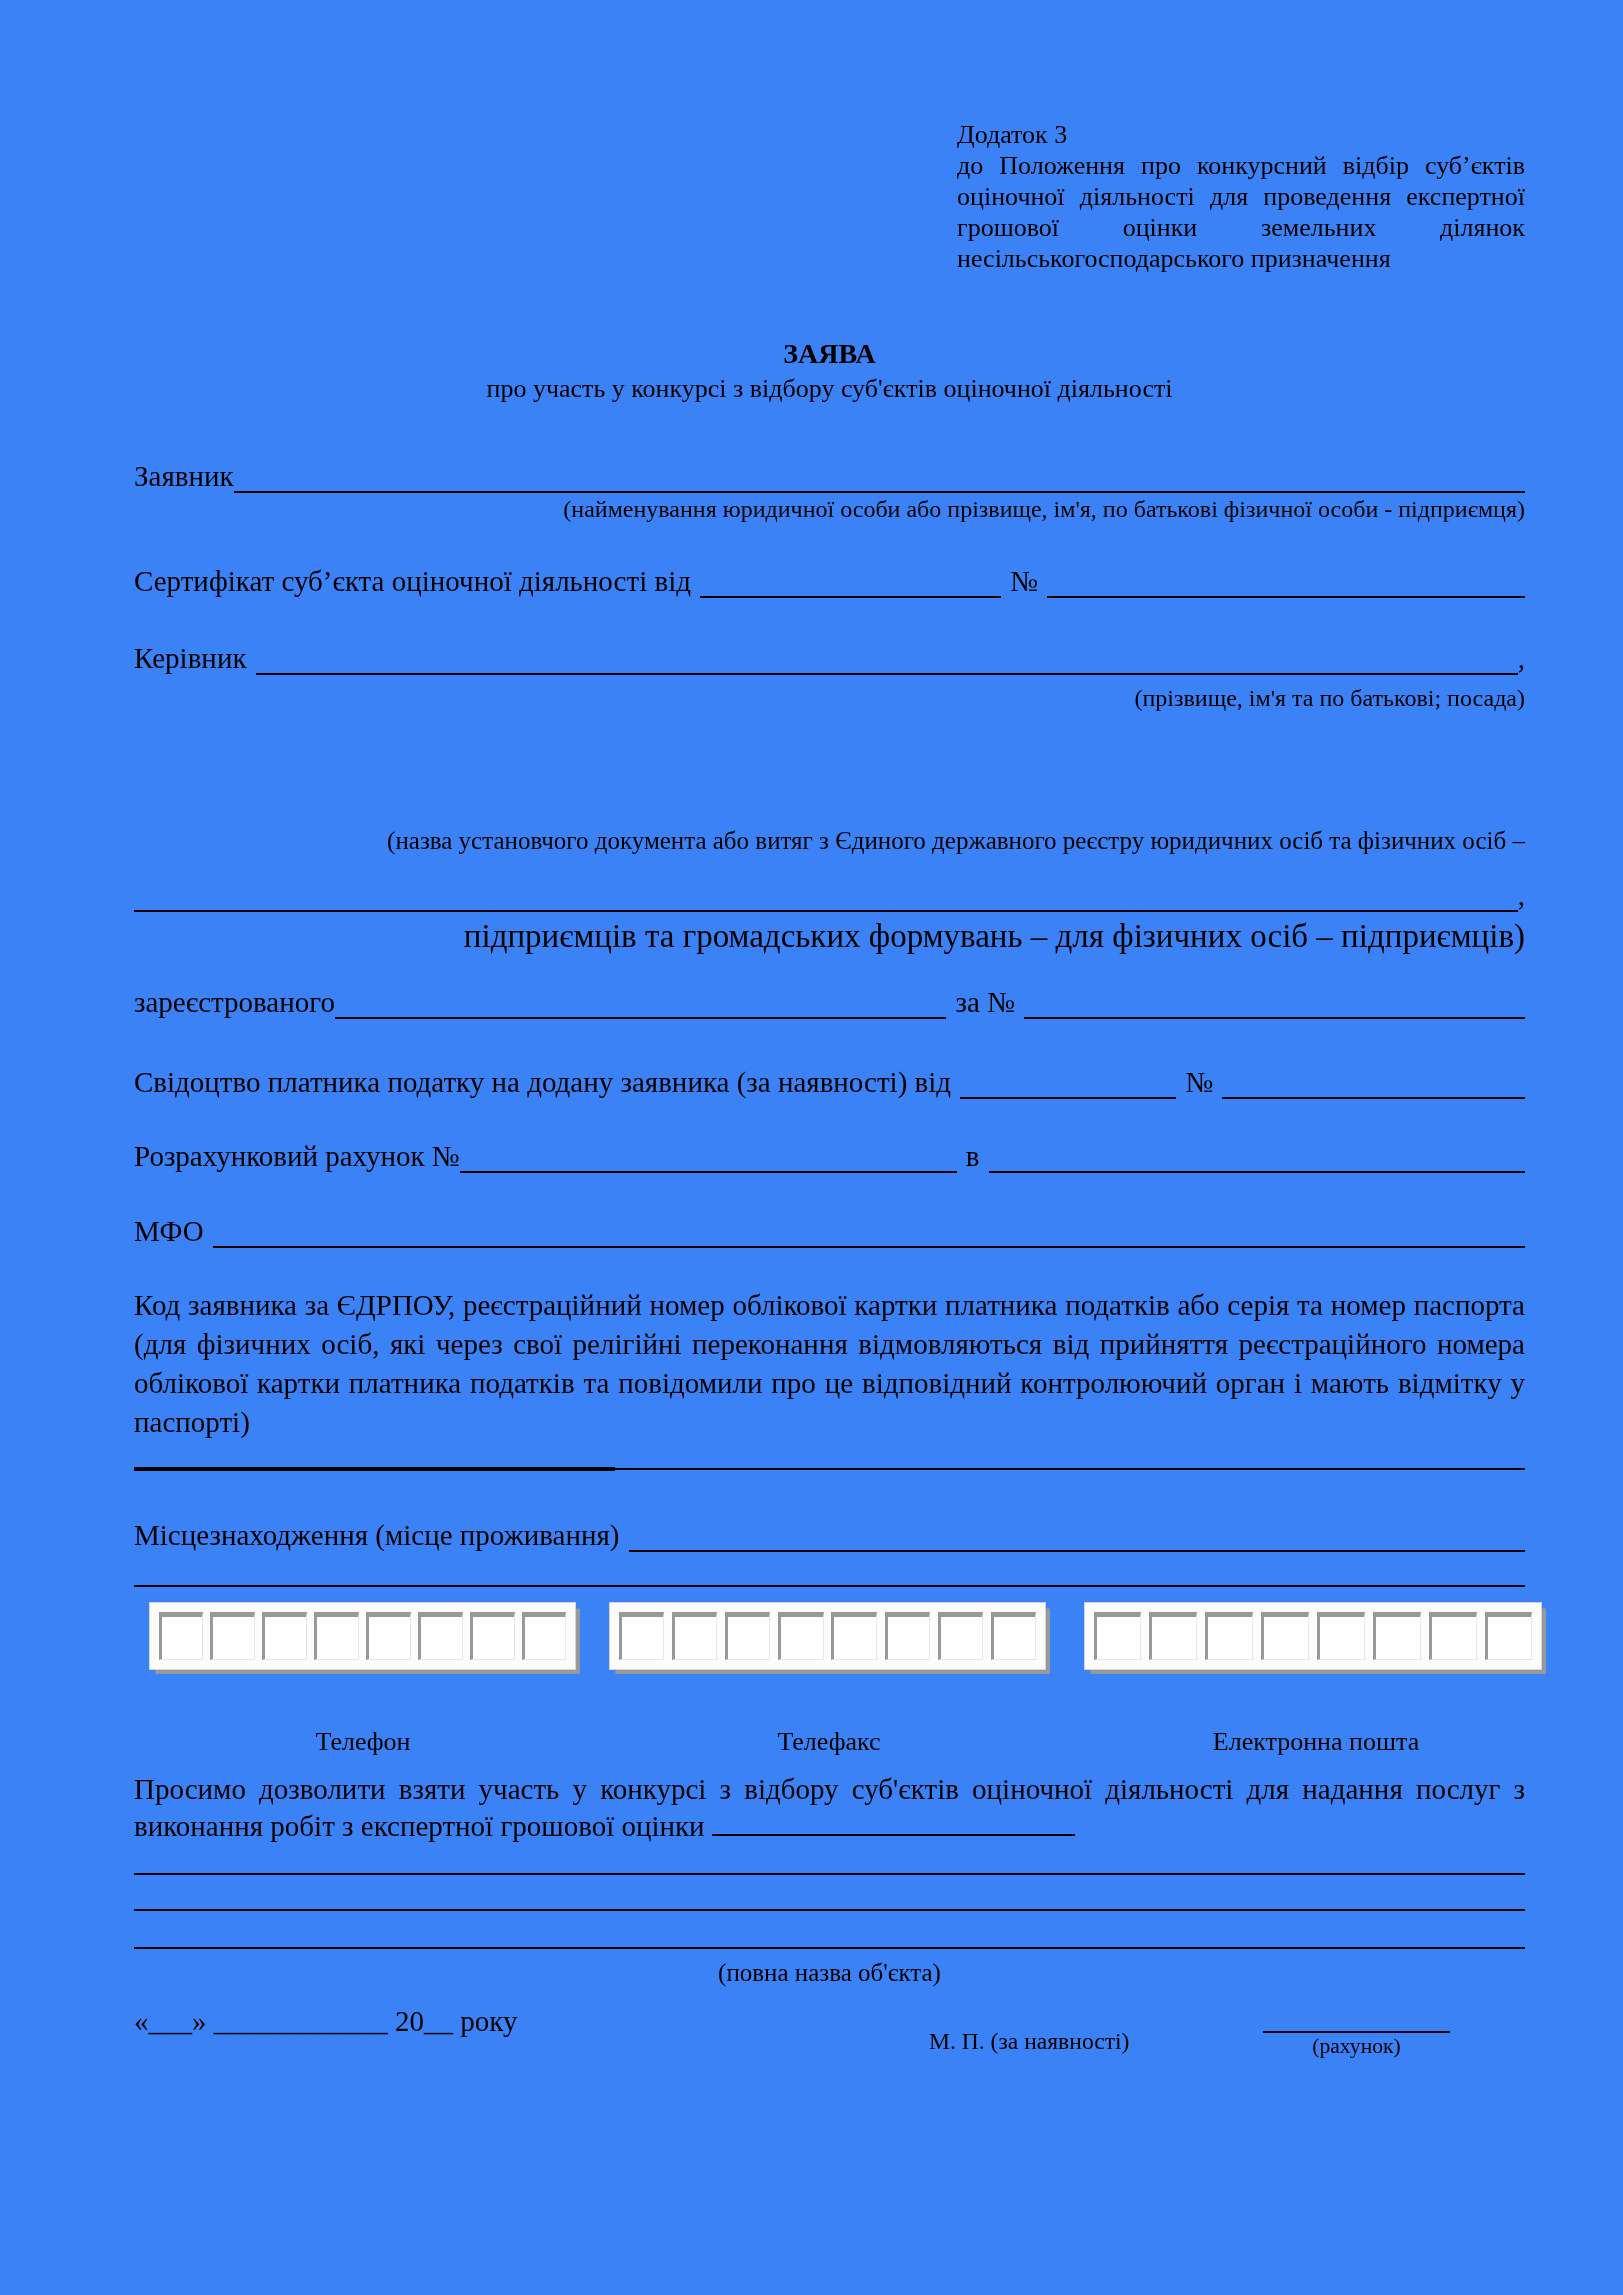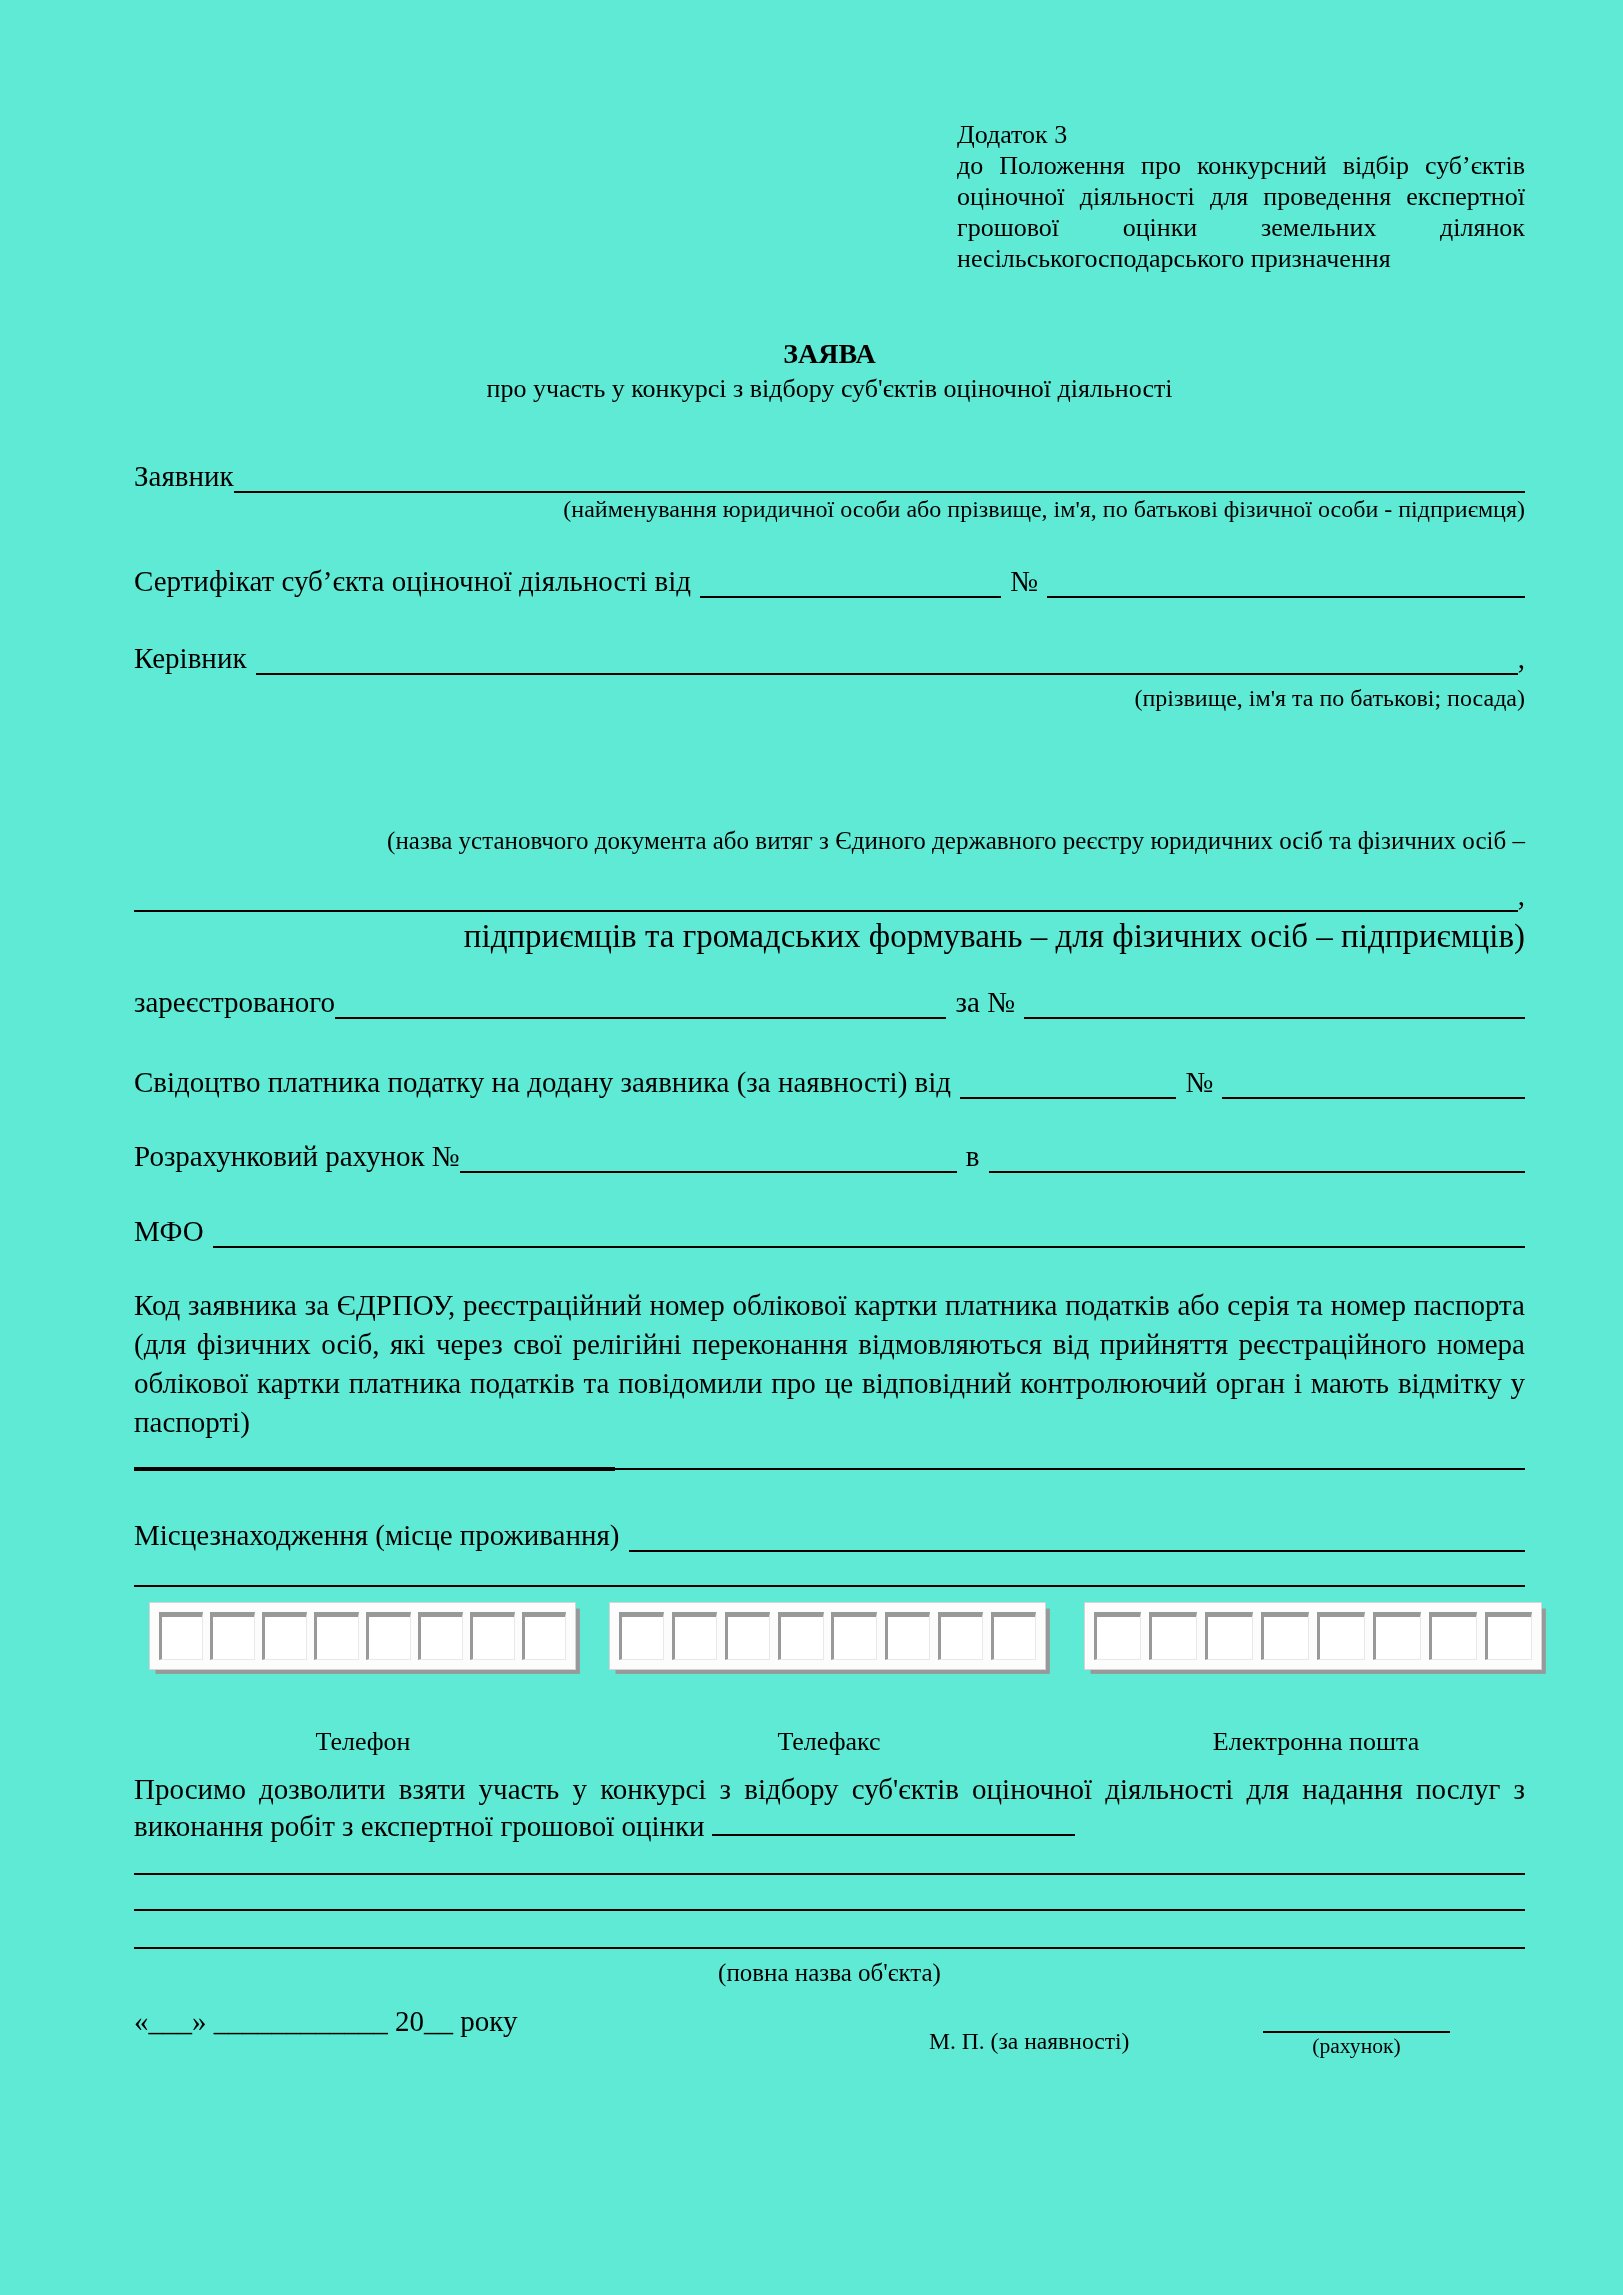--- a/index.html
+++ b/index.html
@@ -1,17 +1,17 @@
 <!DOCTYPE html>
 <html style="font-size:10.5px"><head>
 <meta charset="utf-8">
 <style>
   html,body{margin:0;padding:0;background:#ffffff;}
   .page{
-    position:relative;width:1624px;height:2295px;background:#5eead4;
+    position:relative;width:1624px;height:2295px;background:#3b82f6;
     font-family:"Liberation Serif","DejaVu Serif",serif;color:#000;overflow:hidden;
   }
   .annex{position:absolute;left:957px;top:119px;width:568px;font-size:26px;line-height:31px;}
   .annex p{margin:0;}
   .just{text-align:justify;}
   .title{position:absolute;left:134px;top:337px;width:1391px;text-align:center;font-weight:bold;font-size:28px;line-height:33px;}
   .subtitle{position:absolute;left:134px;top:374px;width:1391px;text-align:center;font-weight:normal;font-size:26px;line-height:30px;}
   .row{position:absolute;left:134px;width:1391px;display:flex;align-items:flex-end;font-size:29px;line-height:33px;white-space:nowrap;}
   .lbl{flex:0 0 auto;}
   .fill{border-bottom:2.6px solid #000;height:33px;flex:0 0 auto;}

